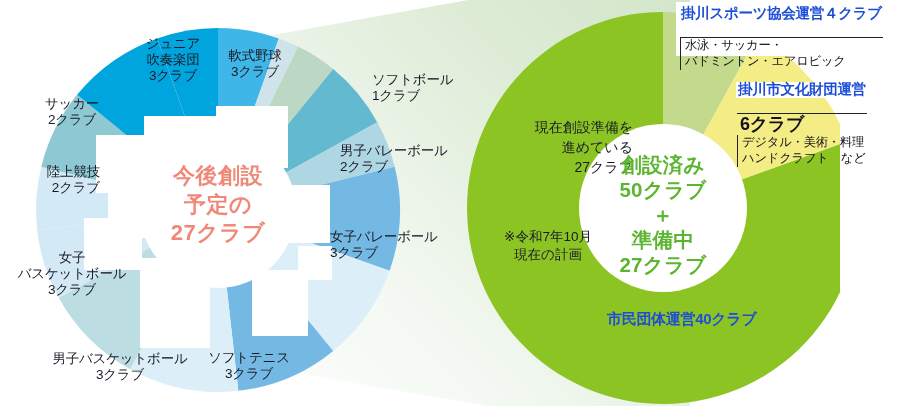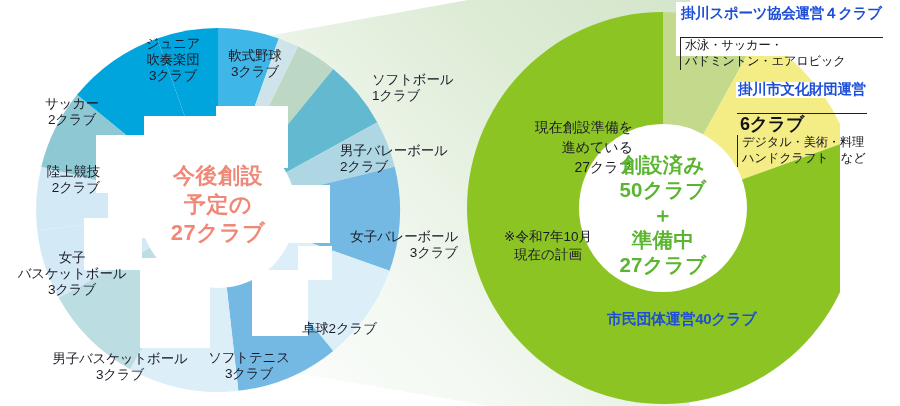--- a/index.html
+++ b/index.html
@@ -195,24 +195,23 @@
 
   <div class="lbl pie c" style="left:216px;top:48px;width:78px;">軟式野球
 3クラブ</div>
 
   <div class="lbl pie l" style="left:336px;top:72px;width:110px;margin-left:36px;">ソフトボール
 1クラブ</div>
 
   <div class="lbl pie l" style="left:340px;top:143px;width:128px;">男子バレーボール
 2クラブ</div>
 
-  <div class="lbl pie l" style="left:330px;top:229px;width:128px;text-align:right;">女子バレーボール
-3クラブ</div>
-
-  <div class="lbl pie l" style="left:302px;top:321px;width:110px;">卓球2クラブ</div>
+  <div class="lbl pie l" style="left:330px;top:229px;width:128px;">女子バレーボール
+3クラブ</div>
+
 
   <div class="lbl pie c" style="left:200px;top:350px;width:98px;">ソフトテニス
 3クラブ</div>
 
   <div class="lbl pie c" style="left:40px;top:351px;width:160px;">男子バスケットボール
 3クラブ</div>
 
   <div class="lbl pie c" style="left:8px;top:250px;width:128px;">女子
 バスケットボール
 3クラブ</div>

